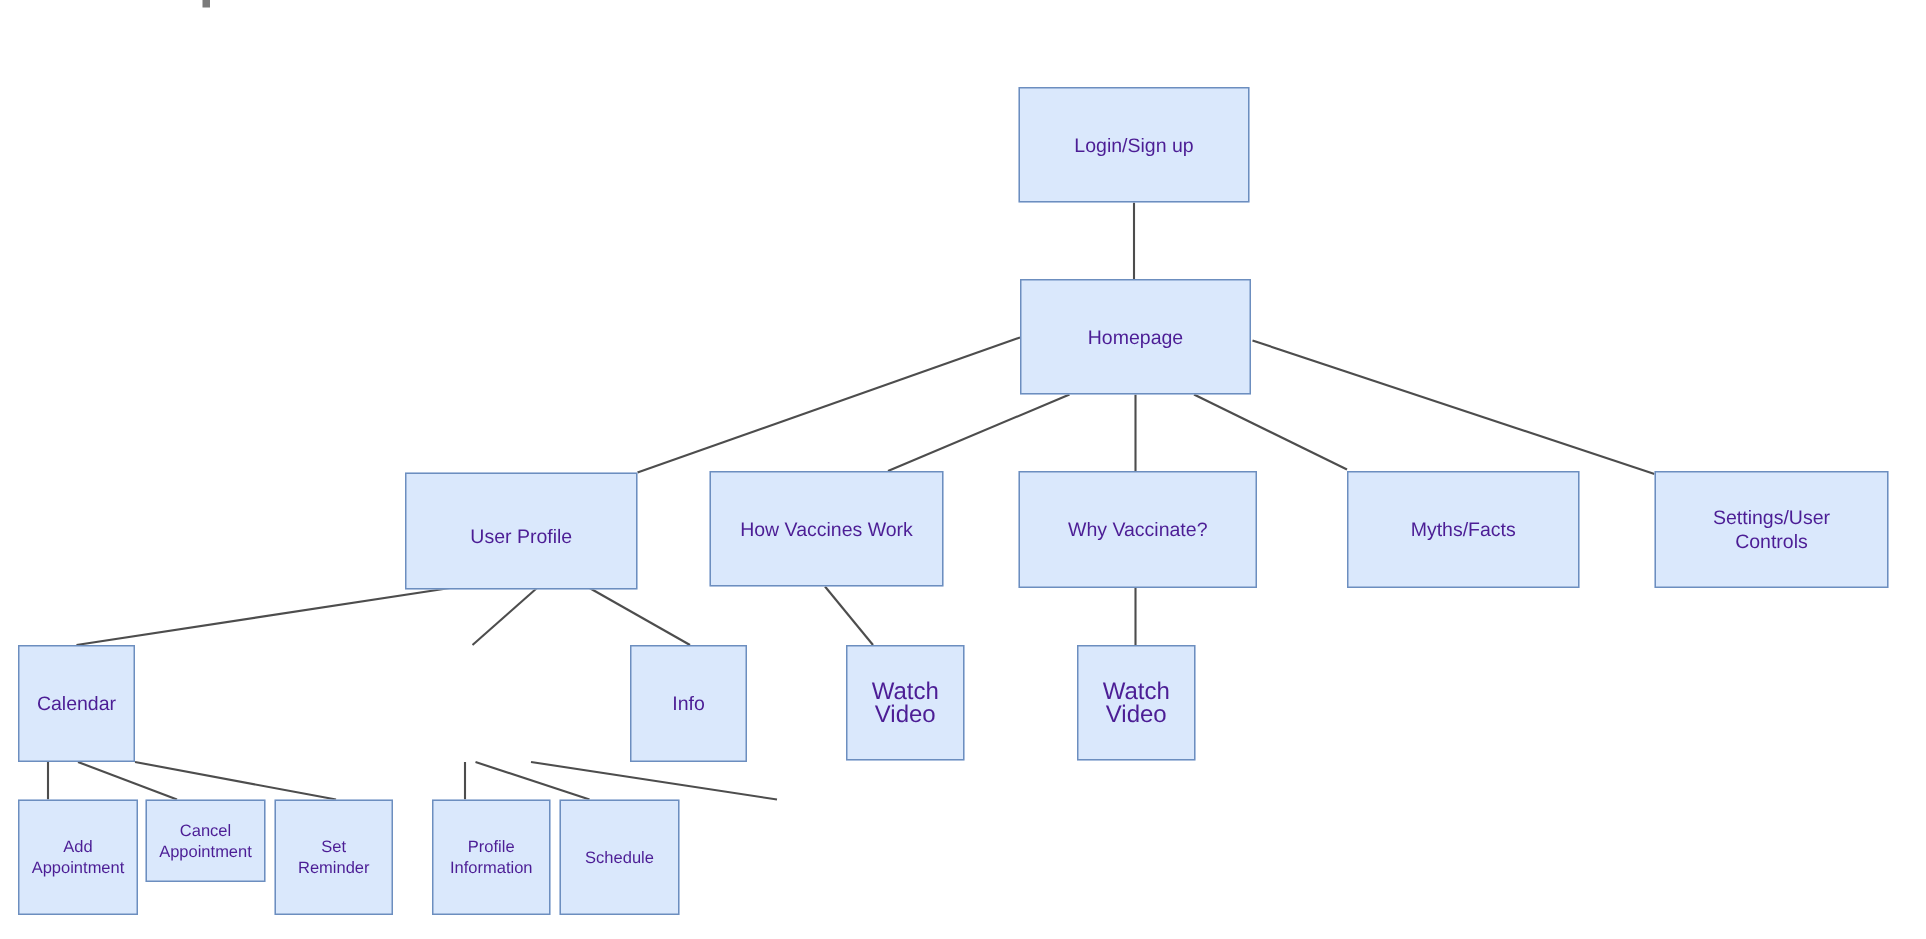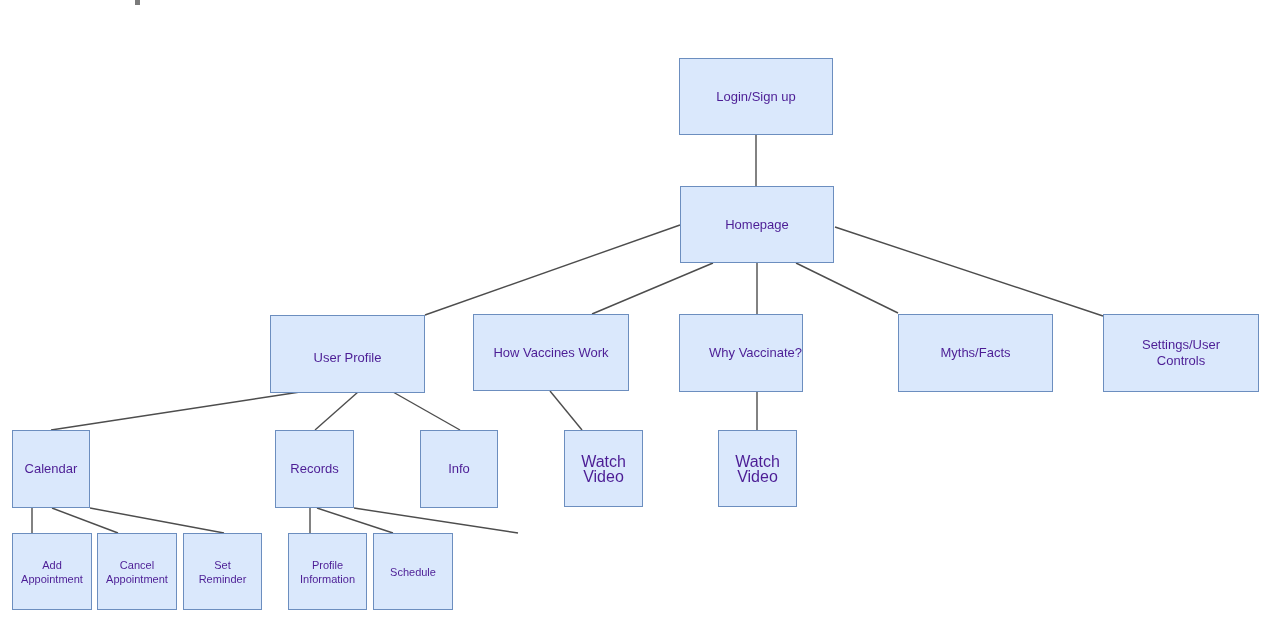--- a/index.html
+++ b/index.html
@@ -47,30 +47,30 @@
   
   .n-login    { left: 679px;  top: 58px;  width: 154px; height: 77px; }
   .n-homepage { left: 680px;  top: 186px; width: 154px; height: 77px; }
   .n-userprofile {
     left: 270px; top: 315px; width: 155px; height: 78px;
     flex-direction: column; justify-content: center; padding-top: 6px;
   }
   .n-userprofile .title { font-size: 13px; line-height: 17px; }
   .n-userprofile .note  { font-size: 8px; line-height: 15px; white-space: pre-line; }
   .n-hvw      { left: 473px;  top: 314px; width: 156px; height: 77px; }
-  .n-why      { left: 679px;  top: 314px; width: 124px; height: 78px; justify-content: flex-end; }
+  .n-why      { left: 679px;  top: 314px; width: 159px; height: 78px; }
   .n-myths    { left: 898px;  top: 314px; width: 155px; height: 78px; }
   .n-settings { left: 1103px; top: 314px; width: 156px; height: 78px; }
   .n-calendar { left: 12px;   top: 430px; width: 78px;  height: 78px; }
   .n-records  { left: 275px;  top: 430px; width: 79px;  height: 78px; }
   .n-info     { left: 420px;  top: 430px; width: 78px;  height: 78px; }
   .n-watch1   { left: 564px;  top: 430px; width: 79px;  height: 77px; }
   .n-watch2   { left: 718px;  top: 430px; width: 79px;  height: 77px; }
   .n-add      { left: 12px;   top: 533px; width: 80px;  height: 77px; }
-  .n-cancel   { left: 97px;   top: 533px; width: 80px;  height: 77px; }
+  .n-cancel   { left: 97px;   top: 533px; width: 80px;  height: 55px; }
   .n-set      { left: 183px;  top: 533px; width: 79px;  height: 77px; }
   .n-vaccinfo { left: 288px;  top: 533px; width: 79px;  height: 77px; }
   .n-schedule { left: 373px;  top: 533px; width: 80px;  height: 77px; }
   .n-share    { left: 459px;  top: 533px; width: 79px;  height: 77px; }
 
   .crop-artifact {
     position: absolute;
     left: 135px; top: 0; width: 5px; height: 5px;
     background: #7b7b7b;
   }
@@ -128,23 +128,20 @@
 
   <div class="node n-settings">
     <span>Settings/User
 Controls</span>
   </div>
 
   <div class="node n-calendar">
     <span>Calendar</span>
   </div>
 
-  <div class="node n-records">
-    <span>Records</span>
-  </div>
 
   <div class="node n-info">
     <span>Info</span>
   </div>
 
   <div class="node n-watch1 medium">
     <span>Watch Video</span>
   </div>
 
   <div class="node n-watch2 medium">

